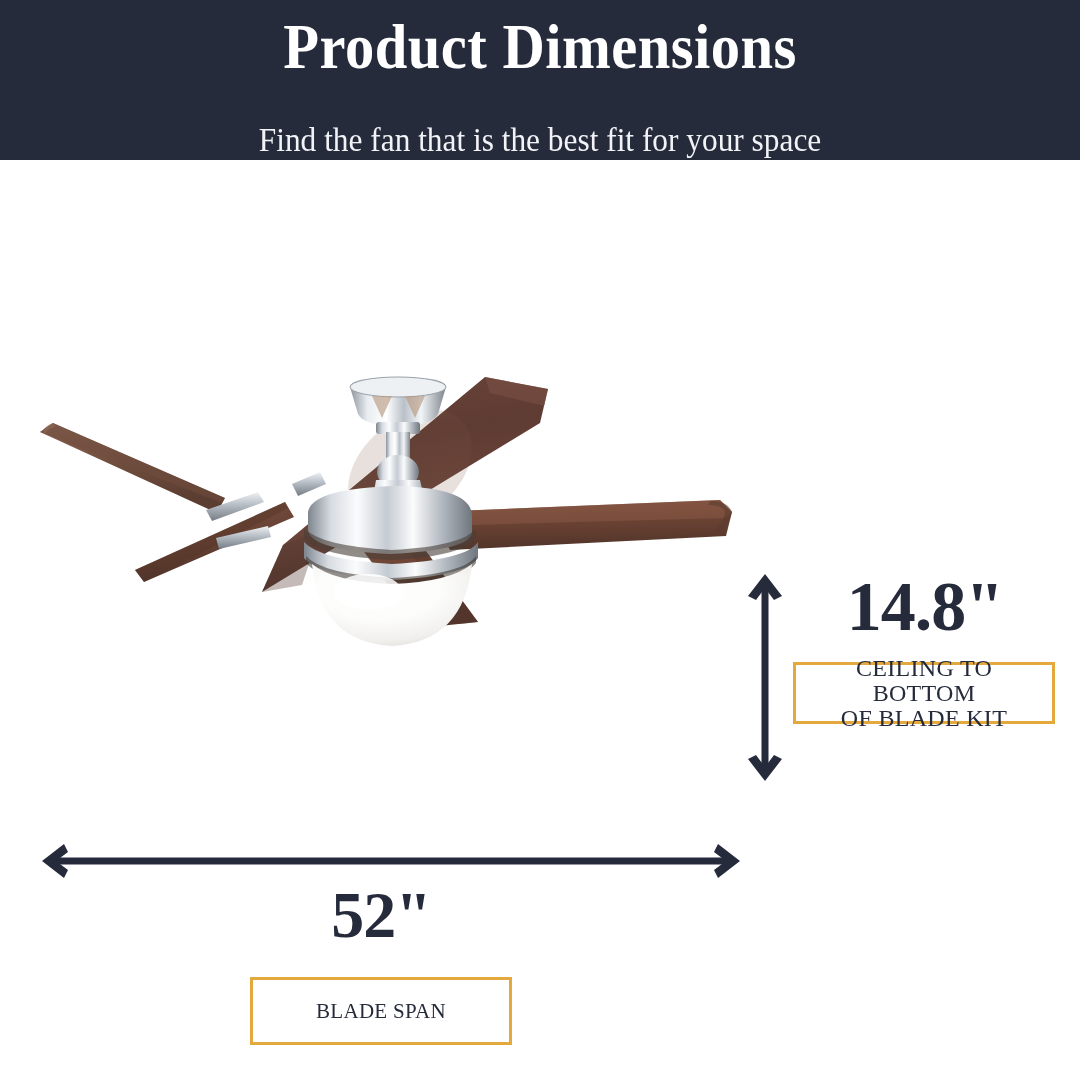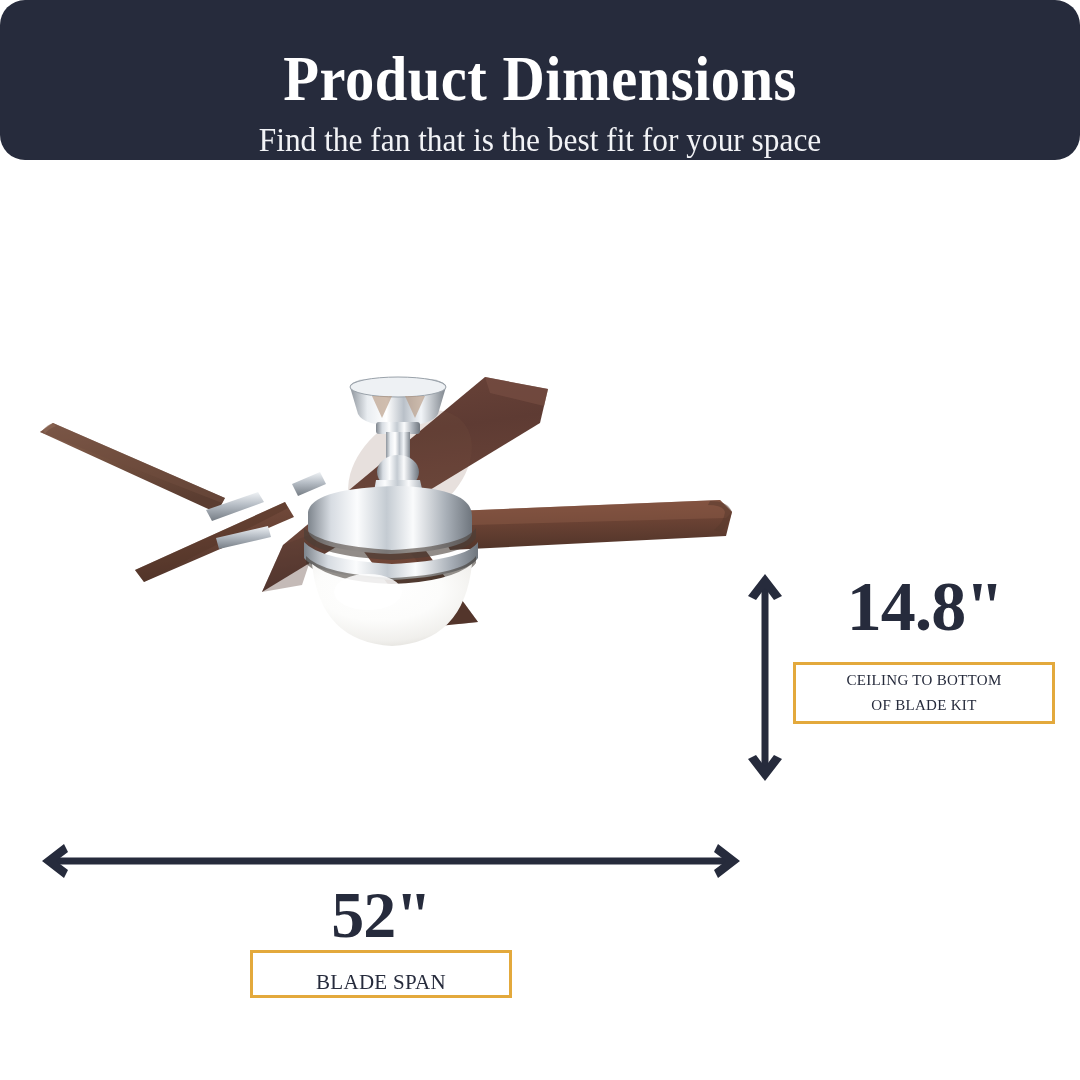--- a/index.html
+++ b/index.html
@@ -21,24 +21,23 @@
   #header-band {
     position: absolute;
     left: 0;
     top: 0;
     width: 1080px;
     height: 160px;
     background: #262B3C;
     display: flex;
     flex-direction: column;
     align-items: center;
-    justify-content: flex-end;
+    justify-content: space-between;
     box-sizing: border-box;
     padding-top: 8px;
-    border-radius: 25px;
   }
   #header-title {
     font-family: "Liberation Serif", "DejaVu Serif", serif;
     font-weight: bold;
     font-size: 63px;
     line-height: 78px;
     color: #ffffff;
     letter-spacing: 0.5px;
     transform: scaleX(0.93);
     white-space: nowrap;
@@ -128,33 +127,32 @@
     text-align: center;
     color: #262B3C;
     font-family: "Liberation Serif", "DejaVu Serif", serif;
     font-weight: normal;
   }
   #height-callout {
     left: 793px;
     top: 502px;
     width: 262px;
     height: 62px;
-    font-size: 15px;
+    font-size: 24px;
     line-height: 25px;
     letter-spacing: 0.3px;
   }
   #span-callout {
     left: 250px;
-    top: 790px;
+    top: 817px;
     width: 262px;
-    height: 48px;
+    height: 68px;
     font-size: 21px;
     line-height: 25px;
     letter-spacing: 0.3px;
-    align-items: flex-end;
   }
   .callout-text {
     display: block;
     padding: 0 6px;
   }
 </style>
 </head>
 <body>
 
 <div id="header-band">

